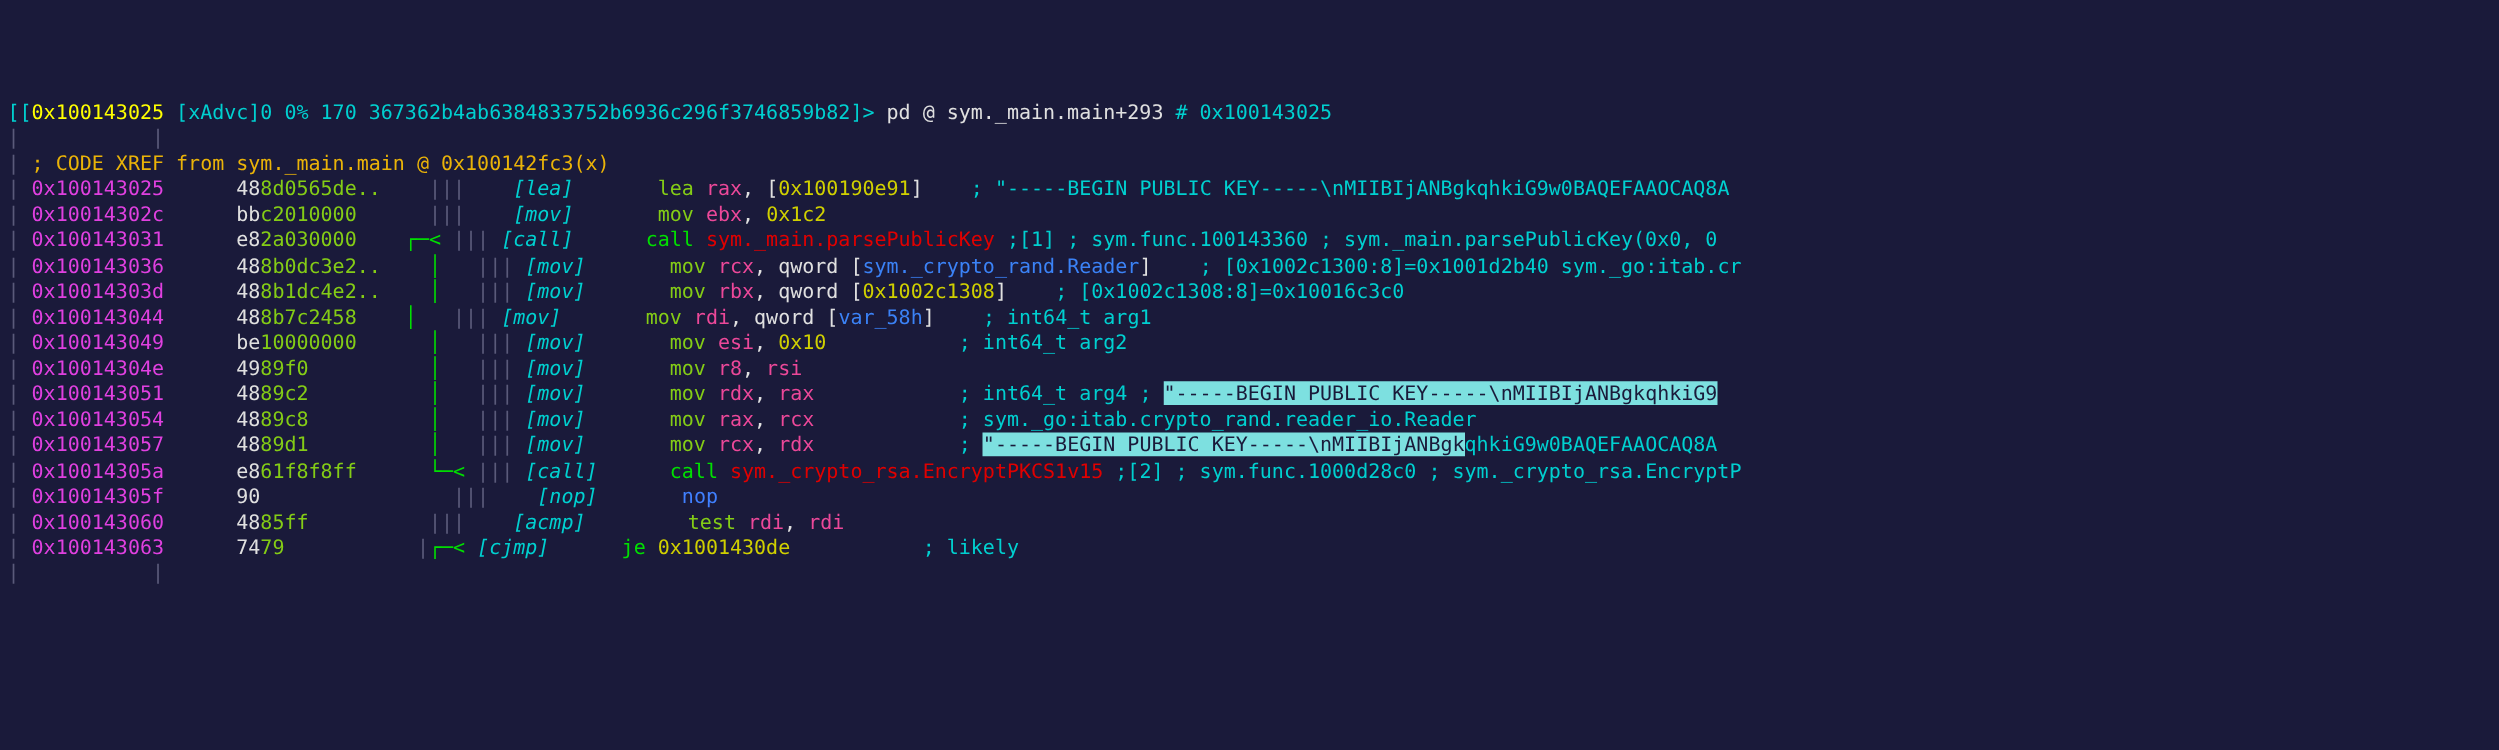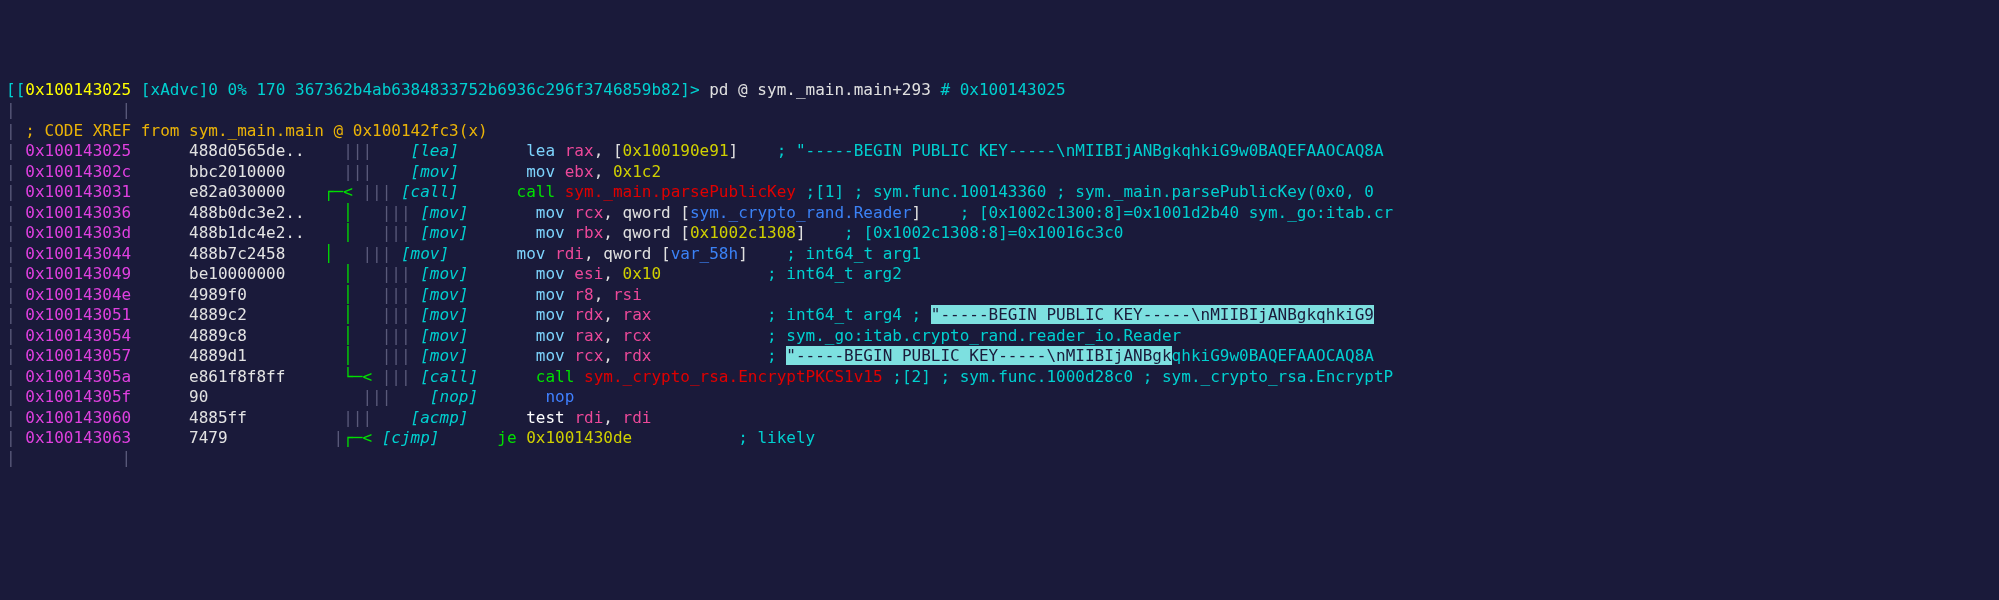--- a/index.html
+++ b/index.html
@@ -13,27 +13,27 @@
     overflow: hidden;
   }
   .prompt-line { color: #00d0d0; }
   .prompt-addr { color: #ffff00; }
   .prompt-cmd { color: #e0e0e0; text-align: right; }
   .prompt-comment { color: #00d0d0; }
   .border { color: #5a5a7a; display: inline-block; }
   .xref { color: #eab308; }
   .addr { color: #e040e0; }
   .hex-active { color: #e0e0e0; margin-top: 44px; }
-  .hex-dim { color: #e5e5e5; margin-top: 16px; }
+  .hex-dim { color: #84cc16; margin-top: 16px; }
   .graph { color: #5a5a7a; }
   .graph-arrow { color: #00e000; }
   .bracket { color: #00d0d0; font-style: italic; }
-  .mnem-data { color: #7dd3fc; margin-top: 22px; }
+  .mnem-data { color: #84cc16; margin-top: 22px; }
   .mnem-call { color: #00e000; }
-  .mnem-cmp { color: #ffffff; }
+  .mnem-cmp { color: #84cc16; margin-left: 24px; }
   .mnem-jmp { color: #00e000; }
   .mnem-nop { color: #4080ff; }
   .reg { color: #ec4899; }
   .num { color: #d0d000; }
   .memref { color: #3b82f6; }
   .callref { color: #e00000; }
   .plain { color: #e0e0e0; }
   .comment { color: #00d0d0; }
   .hl { background: #7de0e0; color: #1a1a3a; }
   .row { line-height: 1.28; }

